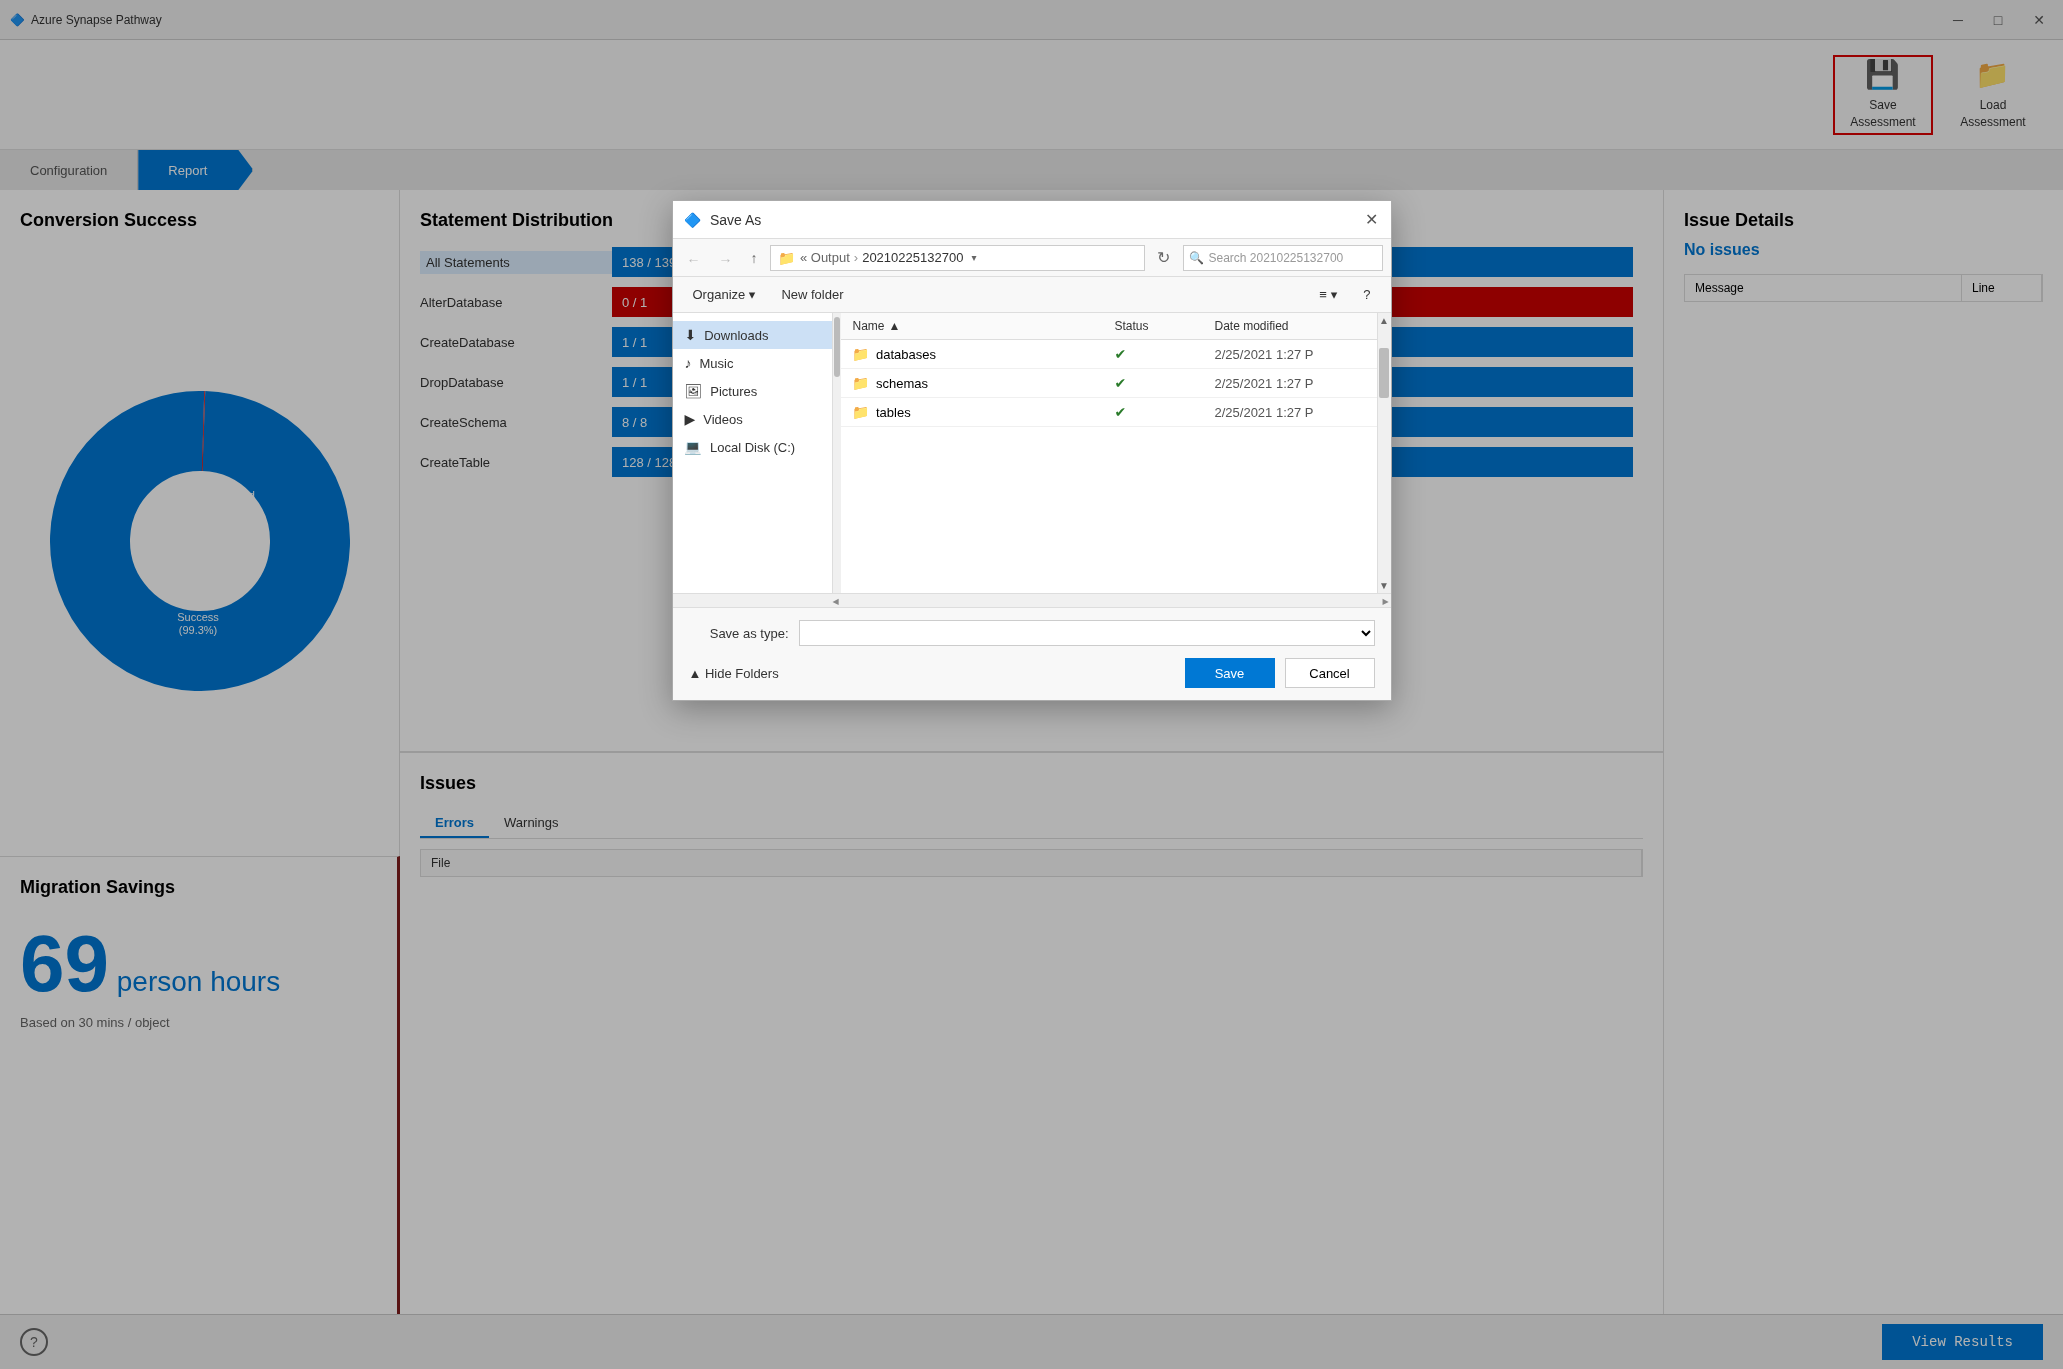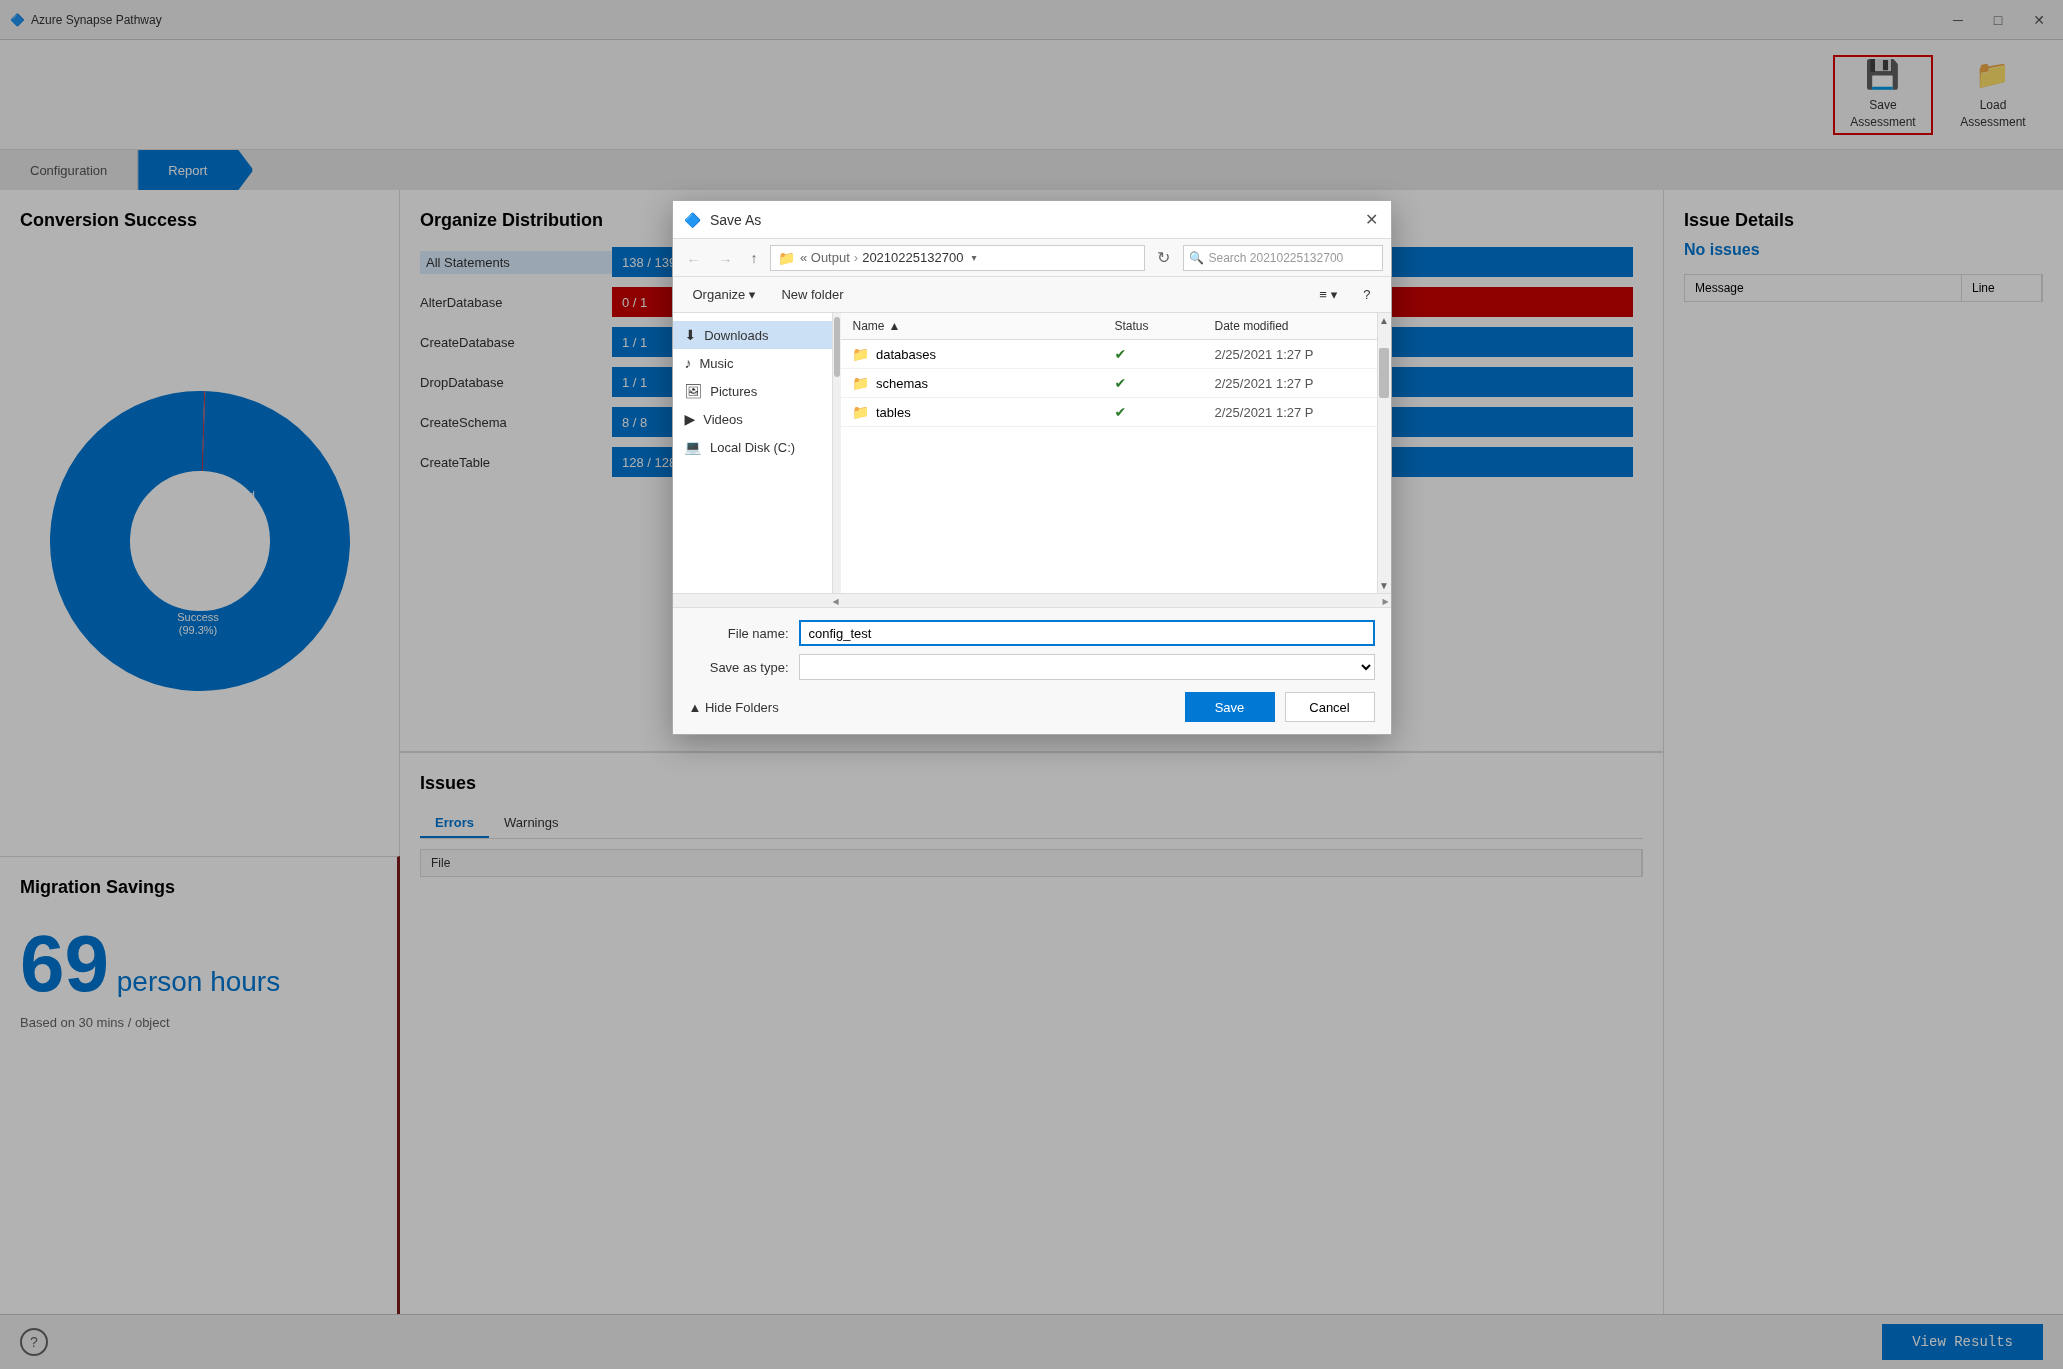--- a/index.html
+++ b/index.html
@@ -504,21 +504,21 @@
       <div style="margin-top: 20px;">
         <span class="savings-number">69</span><span class="savings-unit"> person hours</span>
       </div>
       <div class="savings-desc">Based on 30 mins / object</div>
     </div>
   </div>
 
   <div class="middle-panel">
 
     <div class="statement-dist">
-      <div class="panel-title">Organize Distribution</div>
+      <div class="panel-title">Statement Distribution</div>
 
       <div class="stmt-row">
         <div class="stmt-label selected">All Statements</div>
         <div class="stmt-bar-container">
           <div class="stmt-bar bar-blue" style="width:99%;">
             <span>138 / 139</span>
           </div>
         </div>
       </div>
 
@@ -714,24 +714,20 @@
 
     <div style="height:14px; background:#f0f0f0; border-top:1px solid #ddd; display:flex; align-items:center;">
       <div style="margin-left:160px; flex:1; height:8px; background:#f0f0f0; display:flex; align-items:center;">
         <div style="width:8px; height:8px; color:#888; font-size:8px; cursor:pointer;">◀</div>
         <div style="flex:1; height:6px; background:#f0f0f0;"></div>
         <div style="width:8px; height:8px; color:#888; font-size:8px; cursor:pointer;">▶</div>
       </div>
     </div>
 
     <div class="dialog-footer">
-      <div class="filename-row">
-        <label class="filename-label">File name:</label>
-        <input class="filename-input" type="text" value="config_test" style="">
-      </div>
       <div class="savetype-row">
         <label class="filename-label">Save as type:</label>
         <select class="savetype-select"></select>
       </div>
       <div class="dialog-action-row">
         <button class="hide-folders-btn">▲ Hide Folders</button>
         <button class="action-btn primary">Save</button>
         <button class="action-btn">Cancel</button>
       </div>
     </div>

